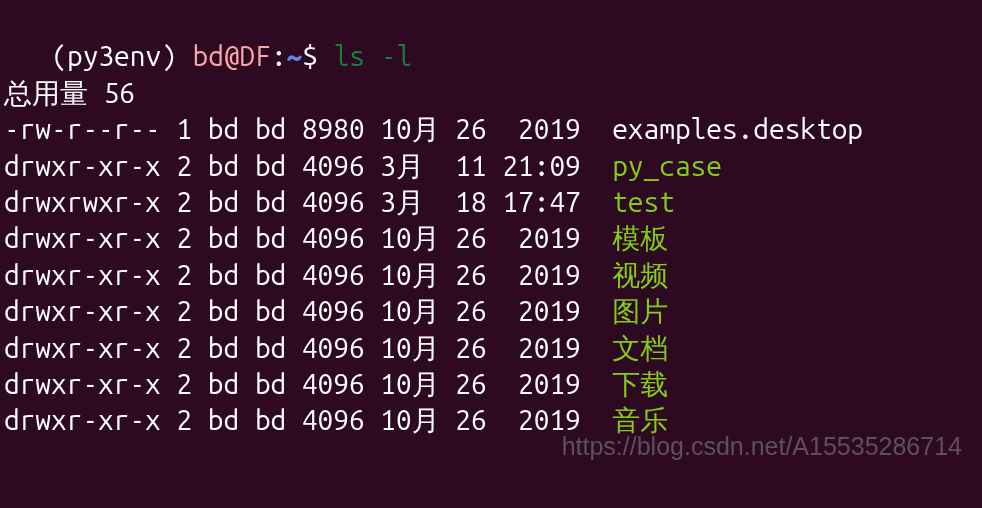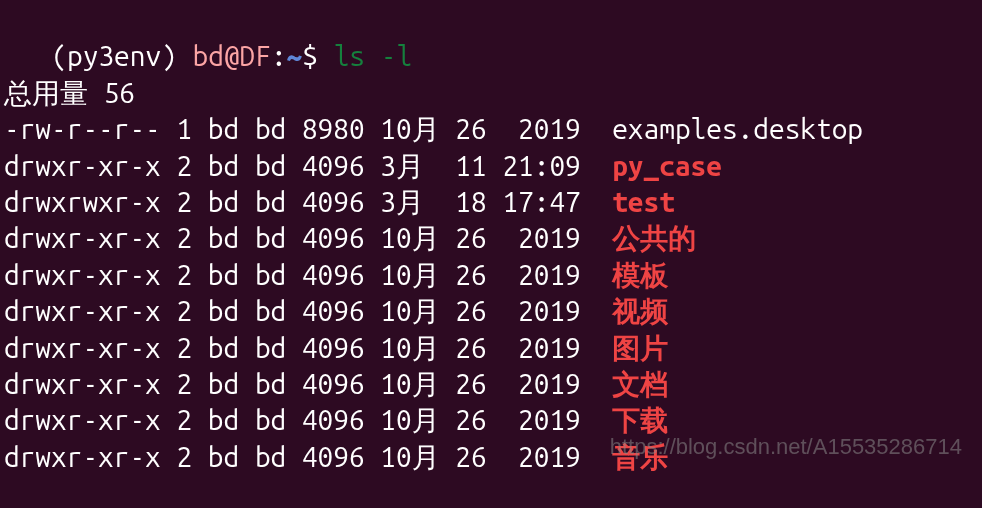--- a/index.html
+++ b/index.html
@@ -46,51 +46,50 @@
     }
     .total-line {
       color: #ffffff;
       white-space: pre;
     }
     .file-row {
       white-space: pre;
       color: #ffffff;
     }
     .dir-name {
-      color: #ef4444;
-      font-weight: bold;
+      color: #84cc16;
+      font-weight: normal;
     }
     .file-name {
       color: #ffffff;
     }
     .watermark {
       position: absolute;
       bottom: 46px;
       right: 20px;
       color: #888888;
-      font-size: 22px;
+      font-size: 25px;
       font-family: Arial, sans-serif;
       opacity: 0.55;
       pointer-events: none;
     }
   </style>
 </head>
 <body>
 
 <div class="prompt-line">
   <span class="env">(py3env) </span><span class="user">bd@DF</span><span class="colon">:</span><span class="path">~</span><span class="dollar">$ </span><span class="command">ls -l</span>
 </div>
 
 <div class="total-line">总用量 56</div>
 
 <div id="listing">
     <div class="file-row"><span>-rw-r--r-- 1 bd bd 8980 10月 26  2019  </span><span class="file-name">examples.desktop</span></div>
     <div class="file-row"><span>drwxr-xr-x 2 bd bd 4096 3月  11 21:09  </span><span class="dir-name">py_case</span></div>
     <div class="file-row"><span>drwxrwxr-x 2 bd bd 4096 3月  18 17:47  </span><span class="dir-name">test</span></div>
-    <div class="file-row"><span>drwxr-xr-x 2 bd bd 4096 10月 26  2019  </span><span class="dir-name">公共的</span></div>
     <div class="file-row"><span>drwxr-xr-x 2 bd bd 4096 10月 26  2019  </span><span class="dir-name">模板</span></div>
     <div class="file-row"><span>drwxr-xr-x 2 bd bd 4096 10月 26  2019  </span><span class="dir-name">视频</span></div>
     <div class="file-row"><span>drwxr-xr-x 2 bd bd 4096 10月 26  2019  </span><span class="dir-name">图片</span></div>
     <div class="file-row"><span>drwxr-xr-x 2 bd bd 4096 10月 26  2019  </span><span class="dir-name">文档</span></div>
     <div class="file-row"><span>drwxr-xr-x 2 bd bd 4096 10月 26  2019  </span><span class="dir-name">下载</span></div>
     <div class="file-row"><span>drwxr-xr-x 2 bd bd 4096 10月 26  2019  </span><span class="dir-name">音乐</span></div>
   </div>
 
 <div class="watermark">https://blog.csdn.net/A15535286714</div>
 

